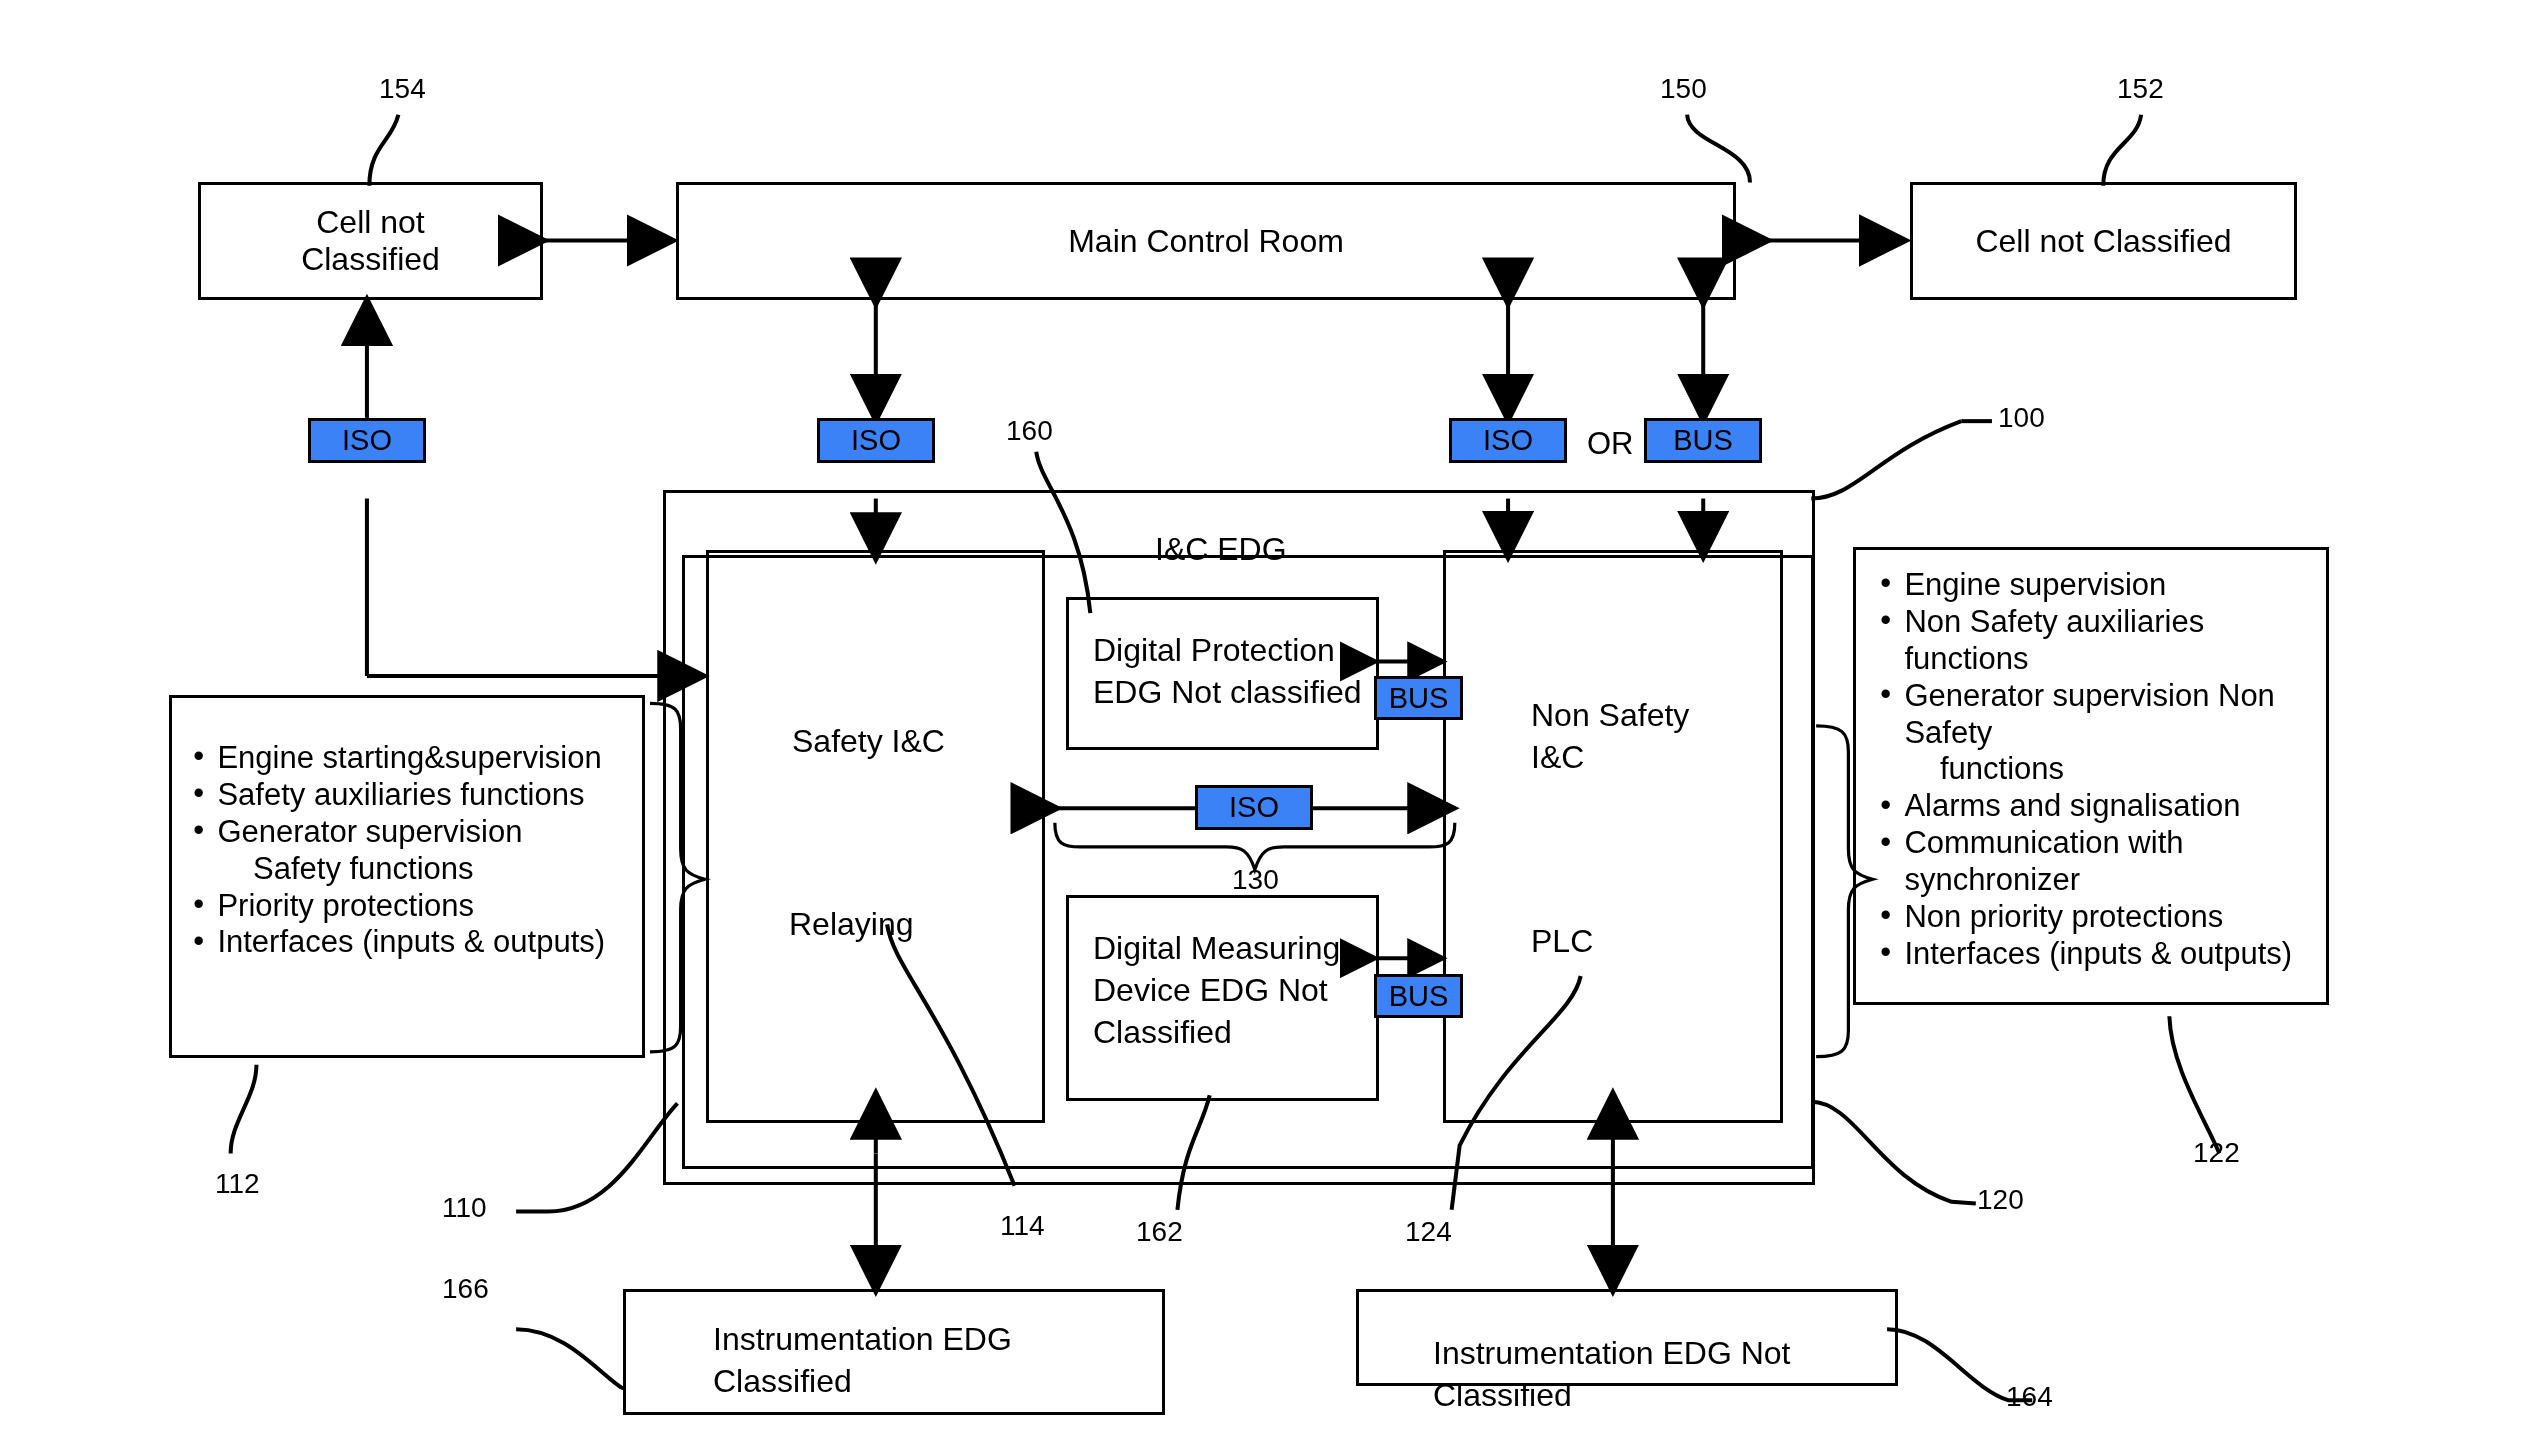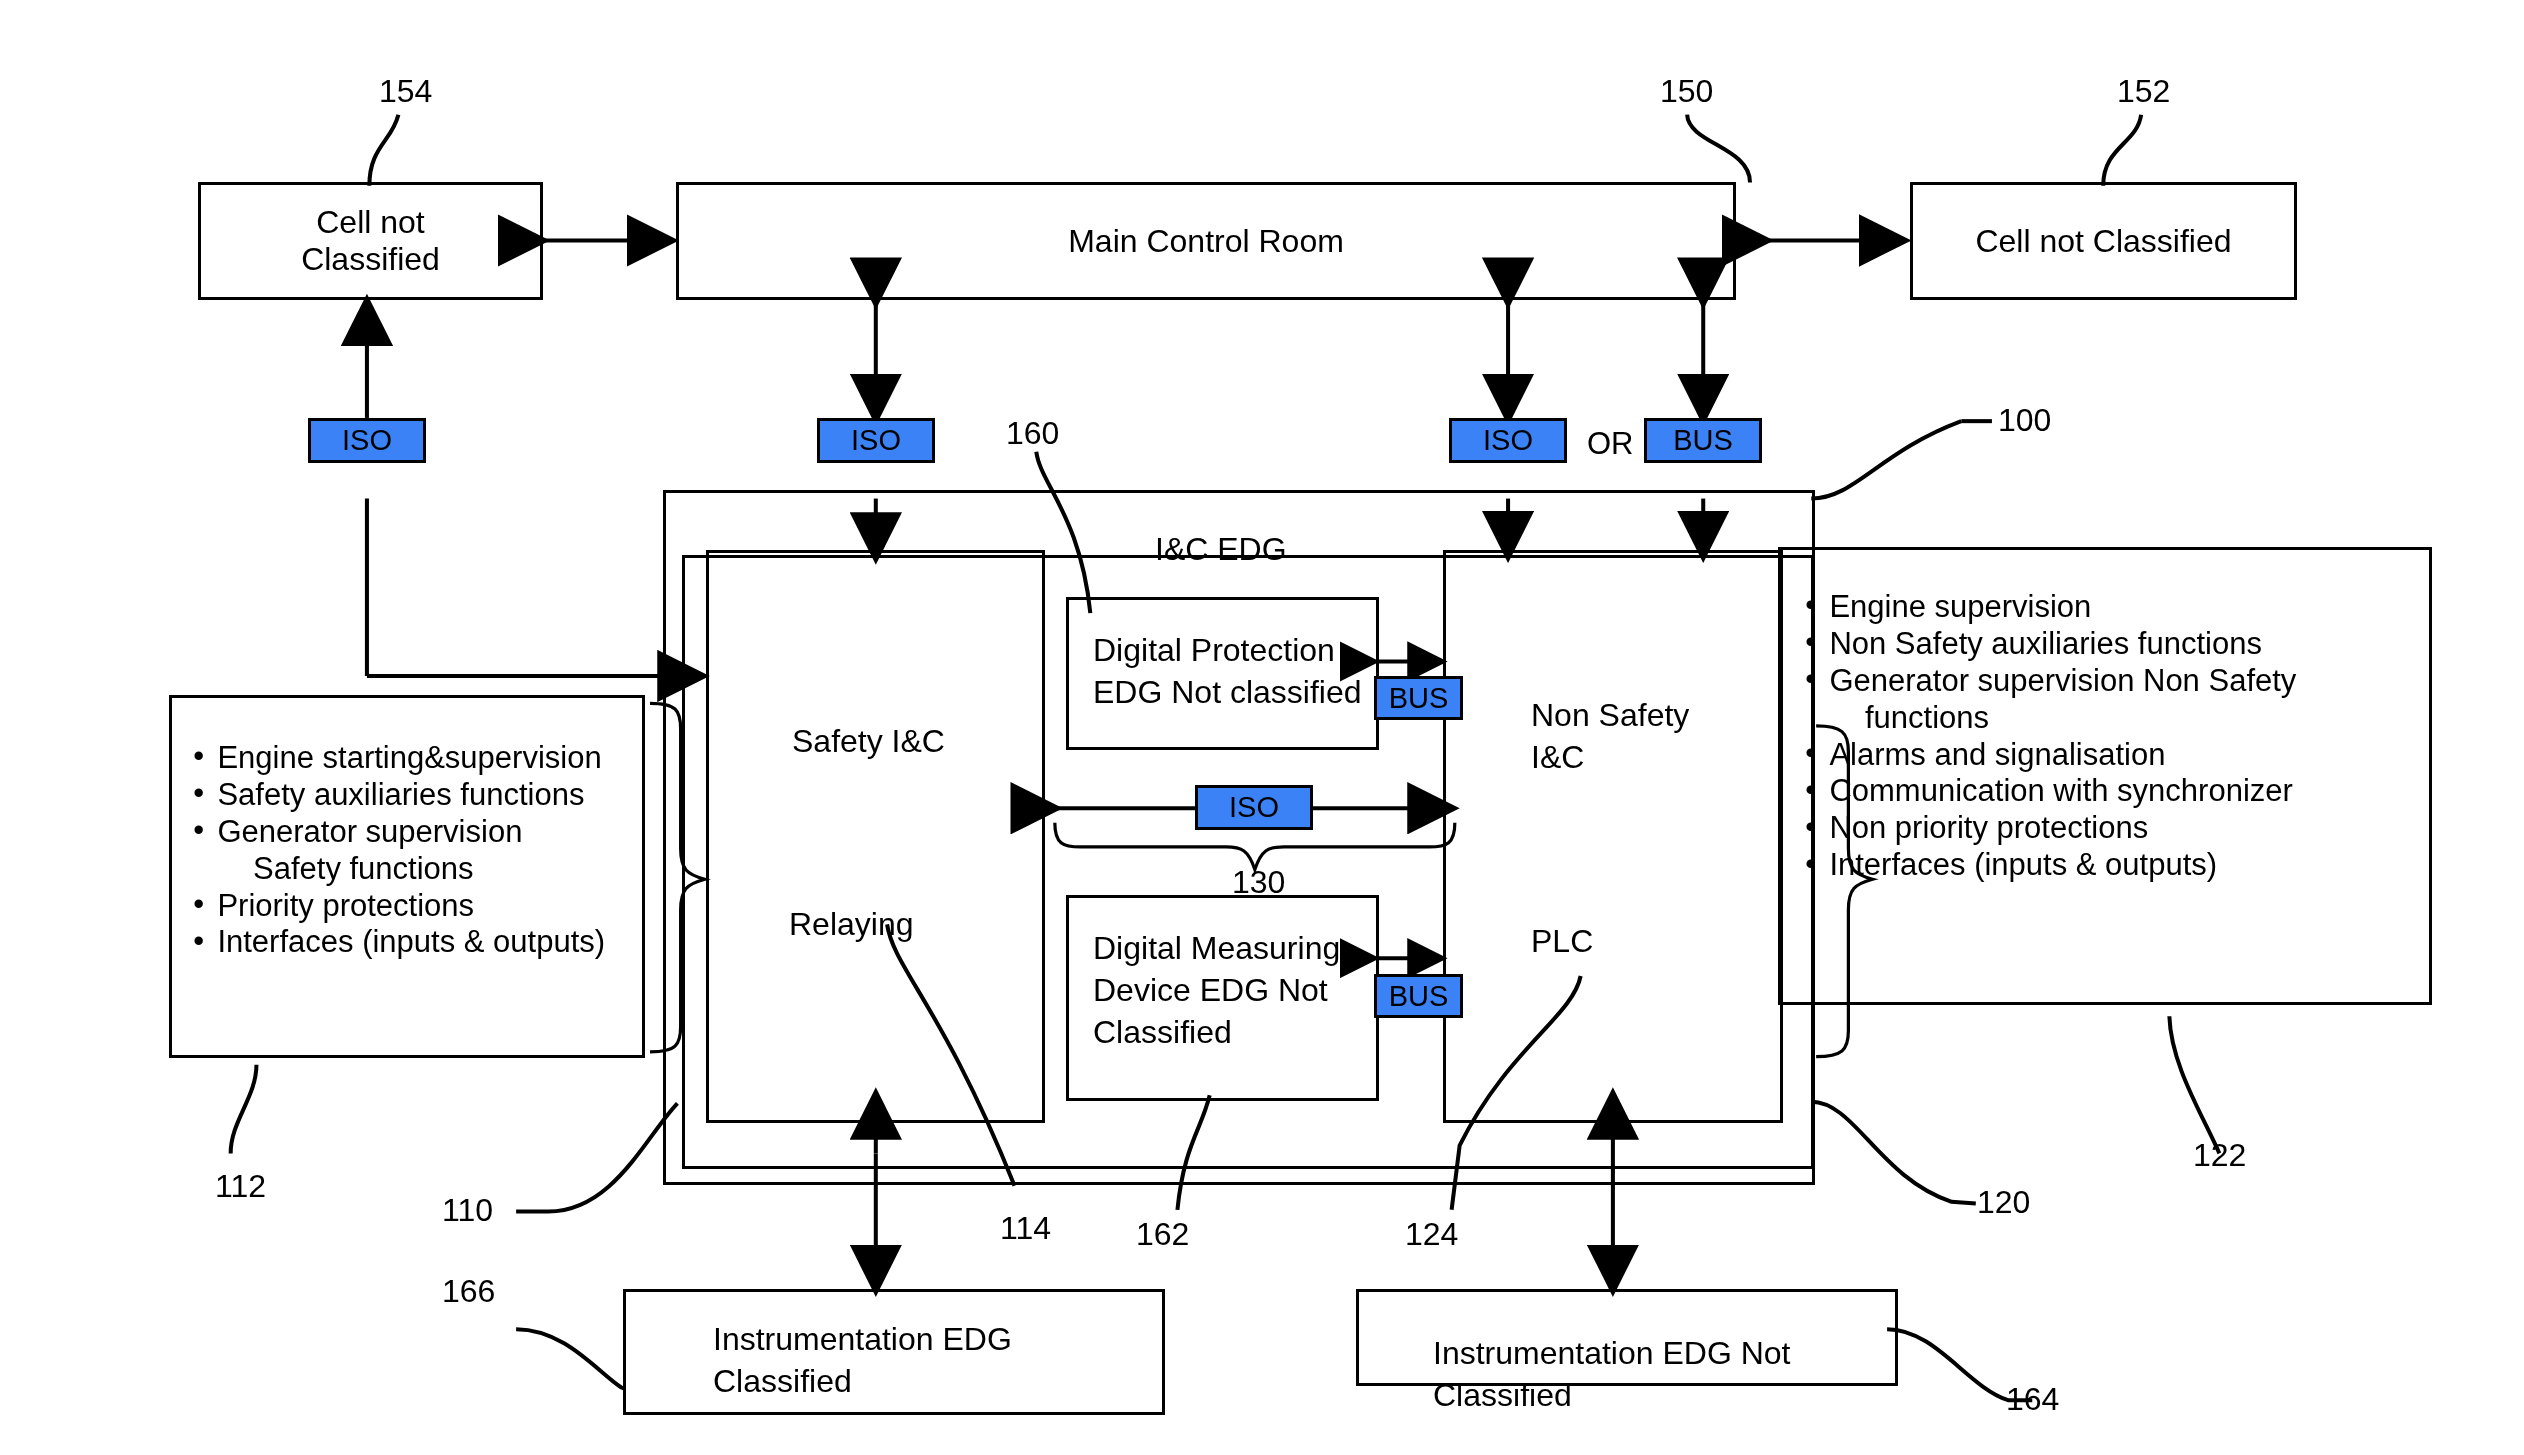--- a/index.html
+++ b/index.html
@@ -42,21 +42,21 @@
     text-align: left;
   }
   .txt {
     position: absolute;
     color: #000000;
     white-space: pre;
   }
   .refnum {
     position: absolute;
     color: #000000;
-    font-size: 32px;
+    font-size: 28px;
     white-space: pre;
   }
   .tag {
     position: absolute;
     box-sizing: border-box;
     border: 3.2px solid #000000;
     background: #3b82f6;
     display: flex;
     align-items: center;
     justify-content: center;
@@ -272,21 +272,21 @@
     <ul class="bullets f38">
         <li>Engine starting&amp;supervision</li>
         <li>Safety auxiliaries functions</li>
         <li>Generator supervision</li>
         <li class="cont">Safety functions</li>
         <li>Priority protections</li>
         <li>Interfaces (inputs &amp; outputs)</li>
       </ul>
   </div>
 
-  <div class="box tl" style="left:1778px; top:547px; width:654px; height:458px; padding:39px 0 0 21px;">
+  <div class="box tl" style="left:1853px; top:547px; width:476px; height:458px; padding:17px 0 0 21px;">
     <ul class="bullets f38">
         <li>Engine supervision</li>
         <li>Non Safety auxiliaries functions</li>
         <li>Generator supervision Non Safety</li>
         <li class="cont">functions</li>
         <li>Alarms and signalisation</li>
         <li>Communication with synchronizer</li>
         <li>Non priority protections</li>
         <li>Interfaces (inputs &amp; outputs)</li>
       </ul>

